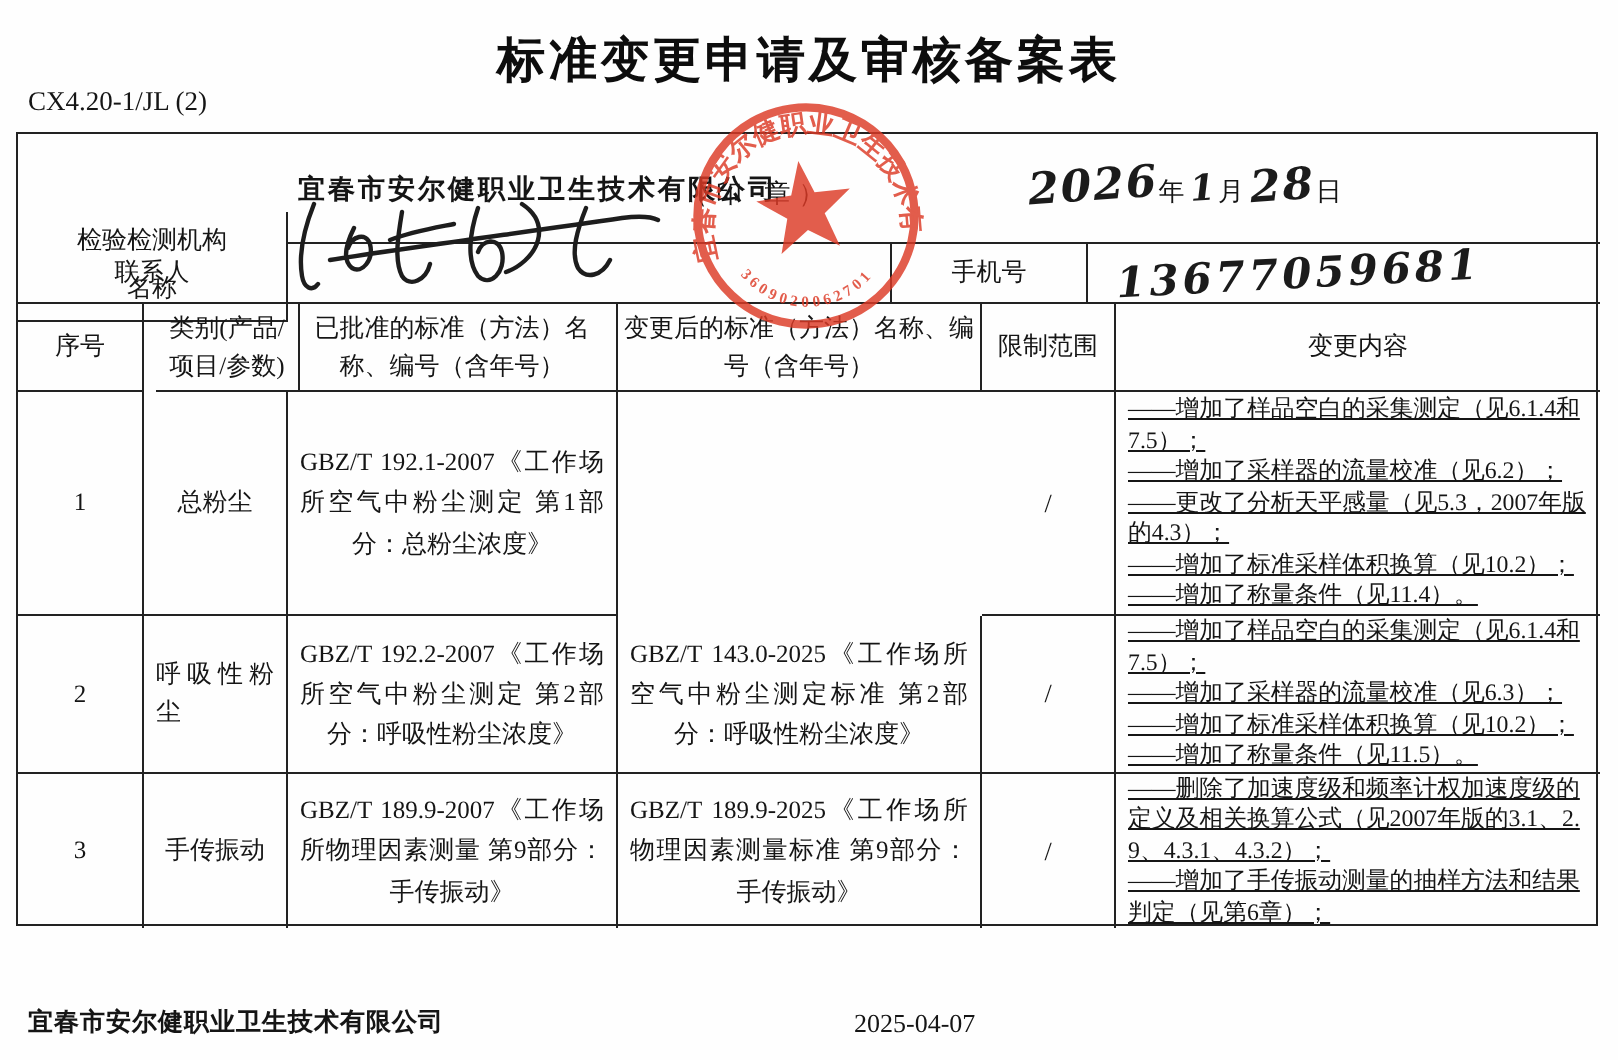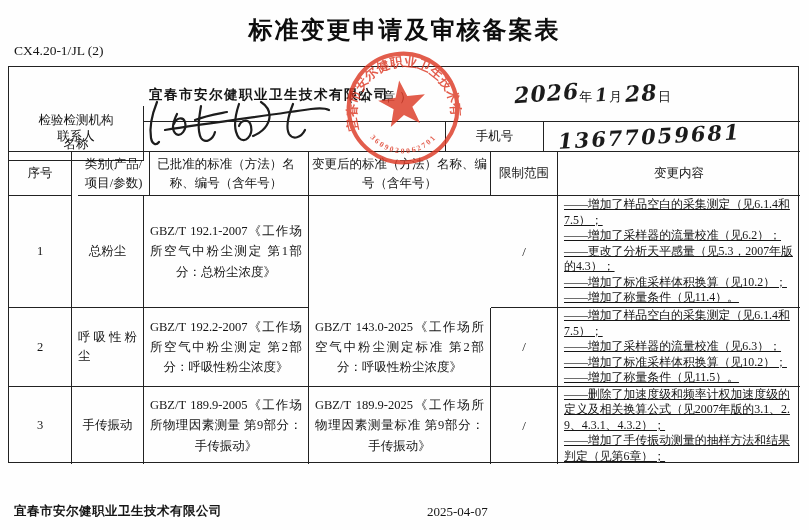--- a/index.html
+++ b/index.html
@@ -107,21 +107,21 @@
         <div>——增加了样品空白的采集测定（见6.1.4和7.5）；</div>
         <div>——增加了采样器的流量校准（见6.3）；</div>
         <div>——增加了标准采样体积换算（见10.2）；</div>
         <div>——增加了称量条件（见11.5）。</div>
       </div>
     </div>
 
     <div class="cell last-row" style="left:0;top:320px;width:63px;height:77px;">3</div>
     <div class="cell last-row" style="left:63px;top:320px;width:72px;height:77px;">手传振动</div>
     <div class="cell last-row" style="left:135px;top:320px;width:165px;height:77px;">
-        <div class="inner std">GBZ/T 189.9-2005《工作场所物理因素测量 第9部分：手传振动》</div>
+        <div class="inner std">GBZ/T 189.9-2007《工作场所物理因素测量 第9部分：手传振动》</div>
       </div>
     <div class="cell last-row" style="left:300px;top:320px;width:182px;height:77px;">
         <div class="inner std">GBZ/T 189.9-2025《工作场所物理因素测量标准 第9部分：手传振动》</div>
       </div>
     <div class="cell last-row slash" style="left:482px;top:320px;width:67px;height:77px;">/</div>
     <div class="cell last-col last-row" style="left:549px;top:320px;width:242px;height:77px;">
       <div class="inner changes">
         <div>——删除了加速度级和频率计权加速度级的定义及相关换算公式（见2007年版的3.1、2.9、4.3.1、4.3.2）；</div>
         <div>——增加了手传振动测量的抽样方法和结果判定（见第6章）；</div>
       </div>

